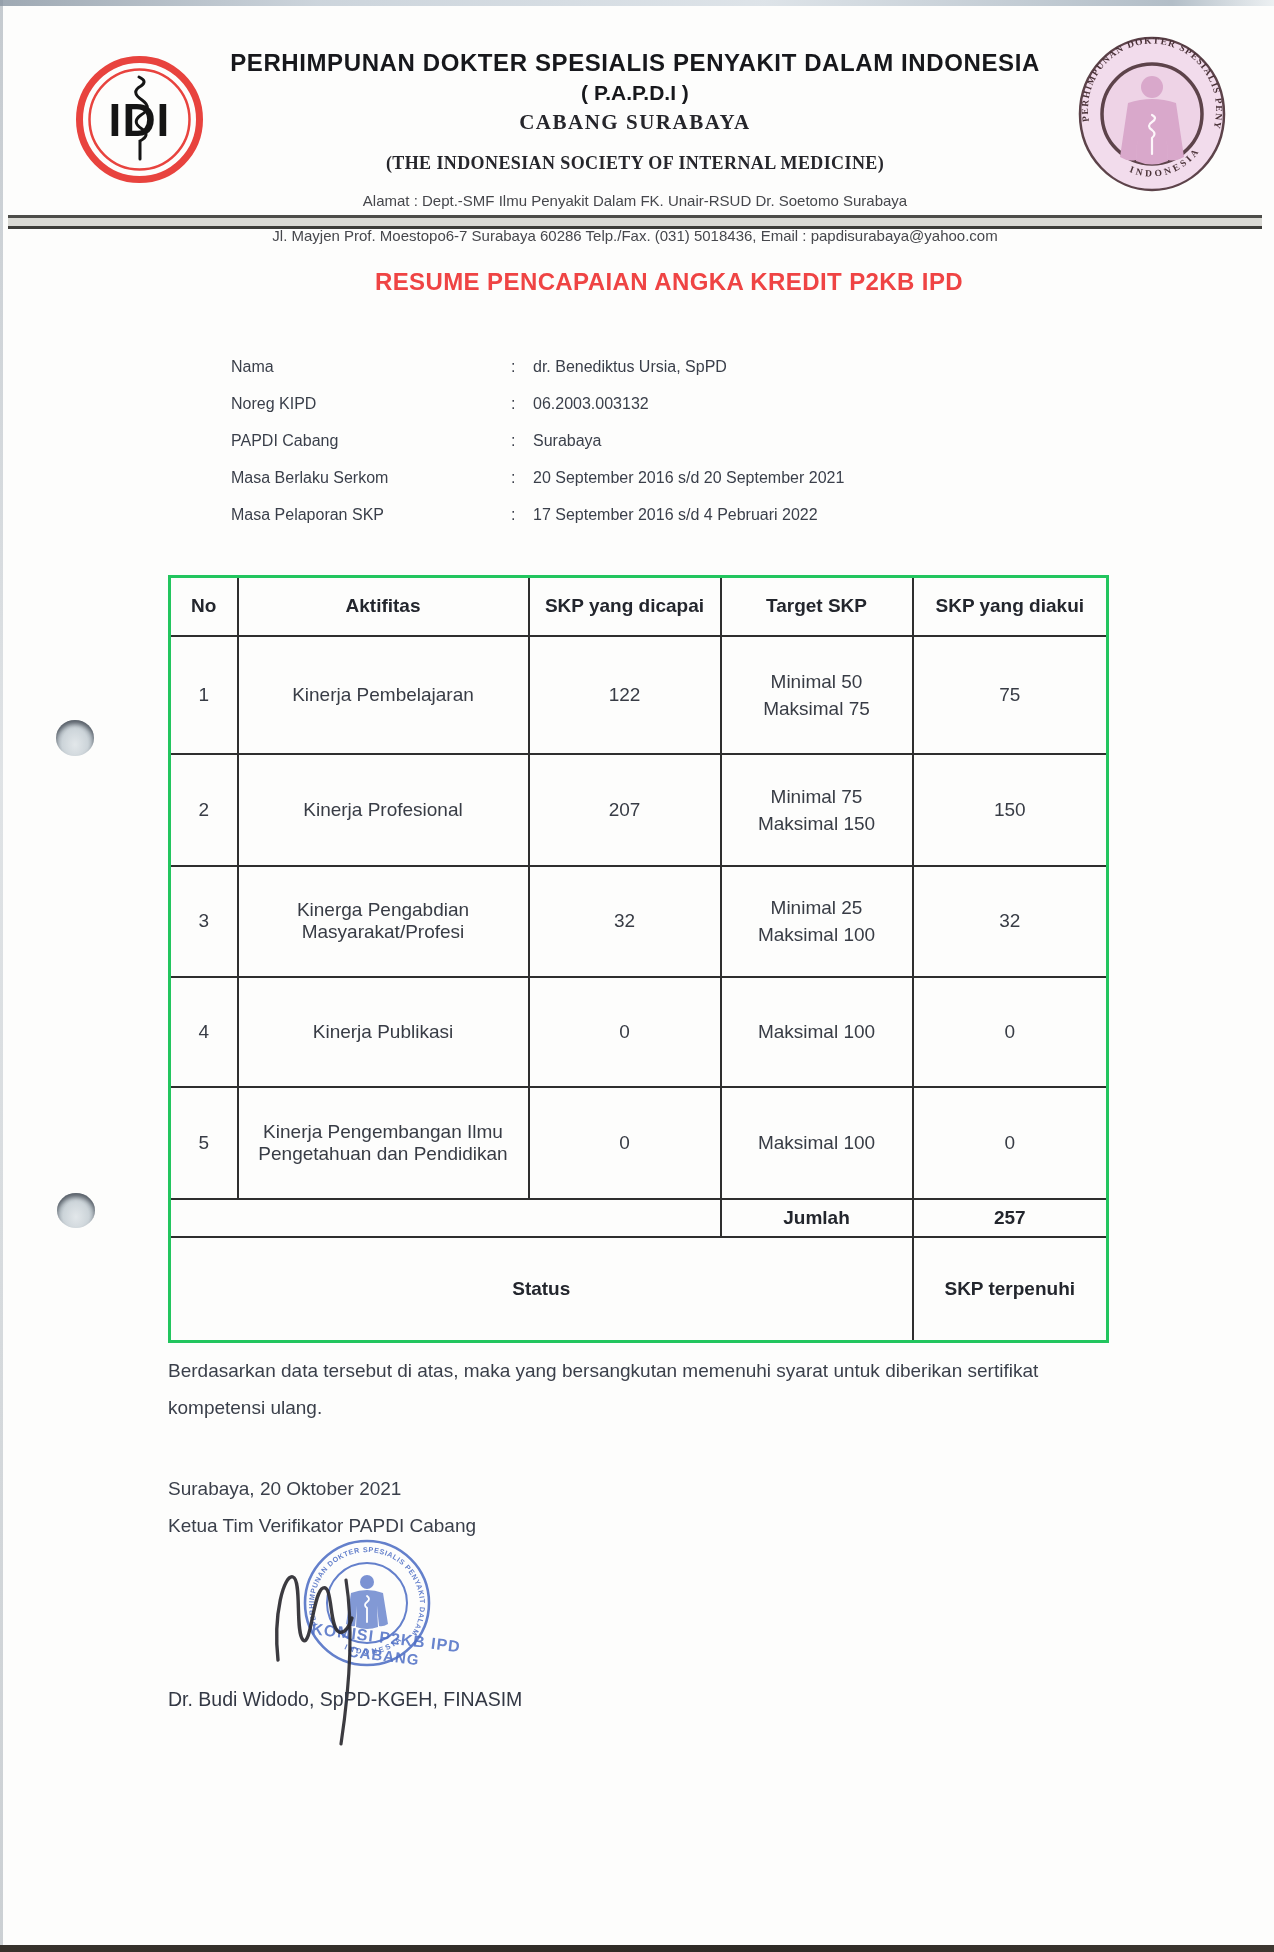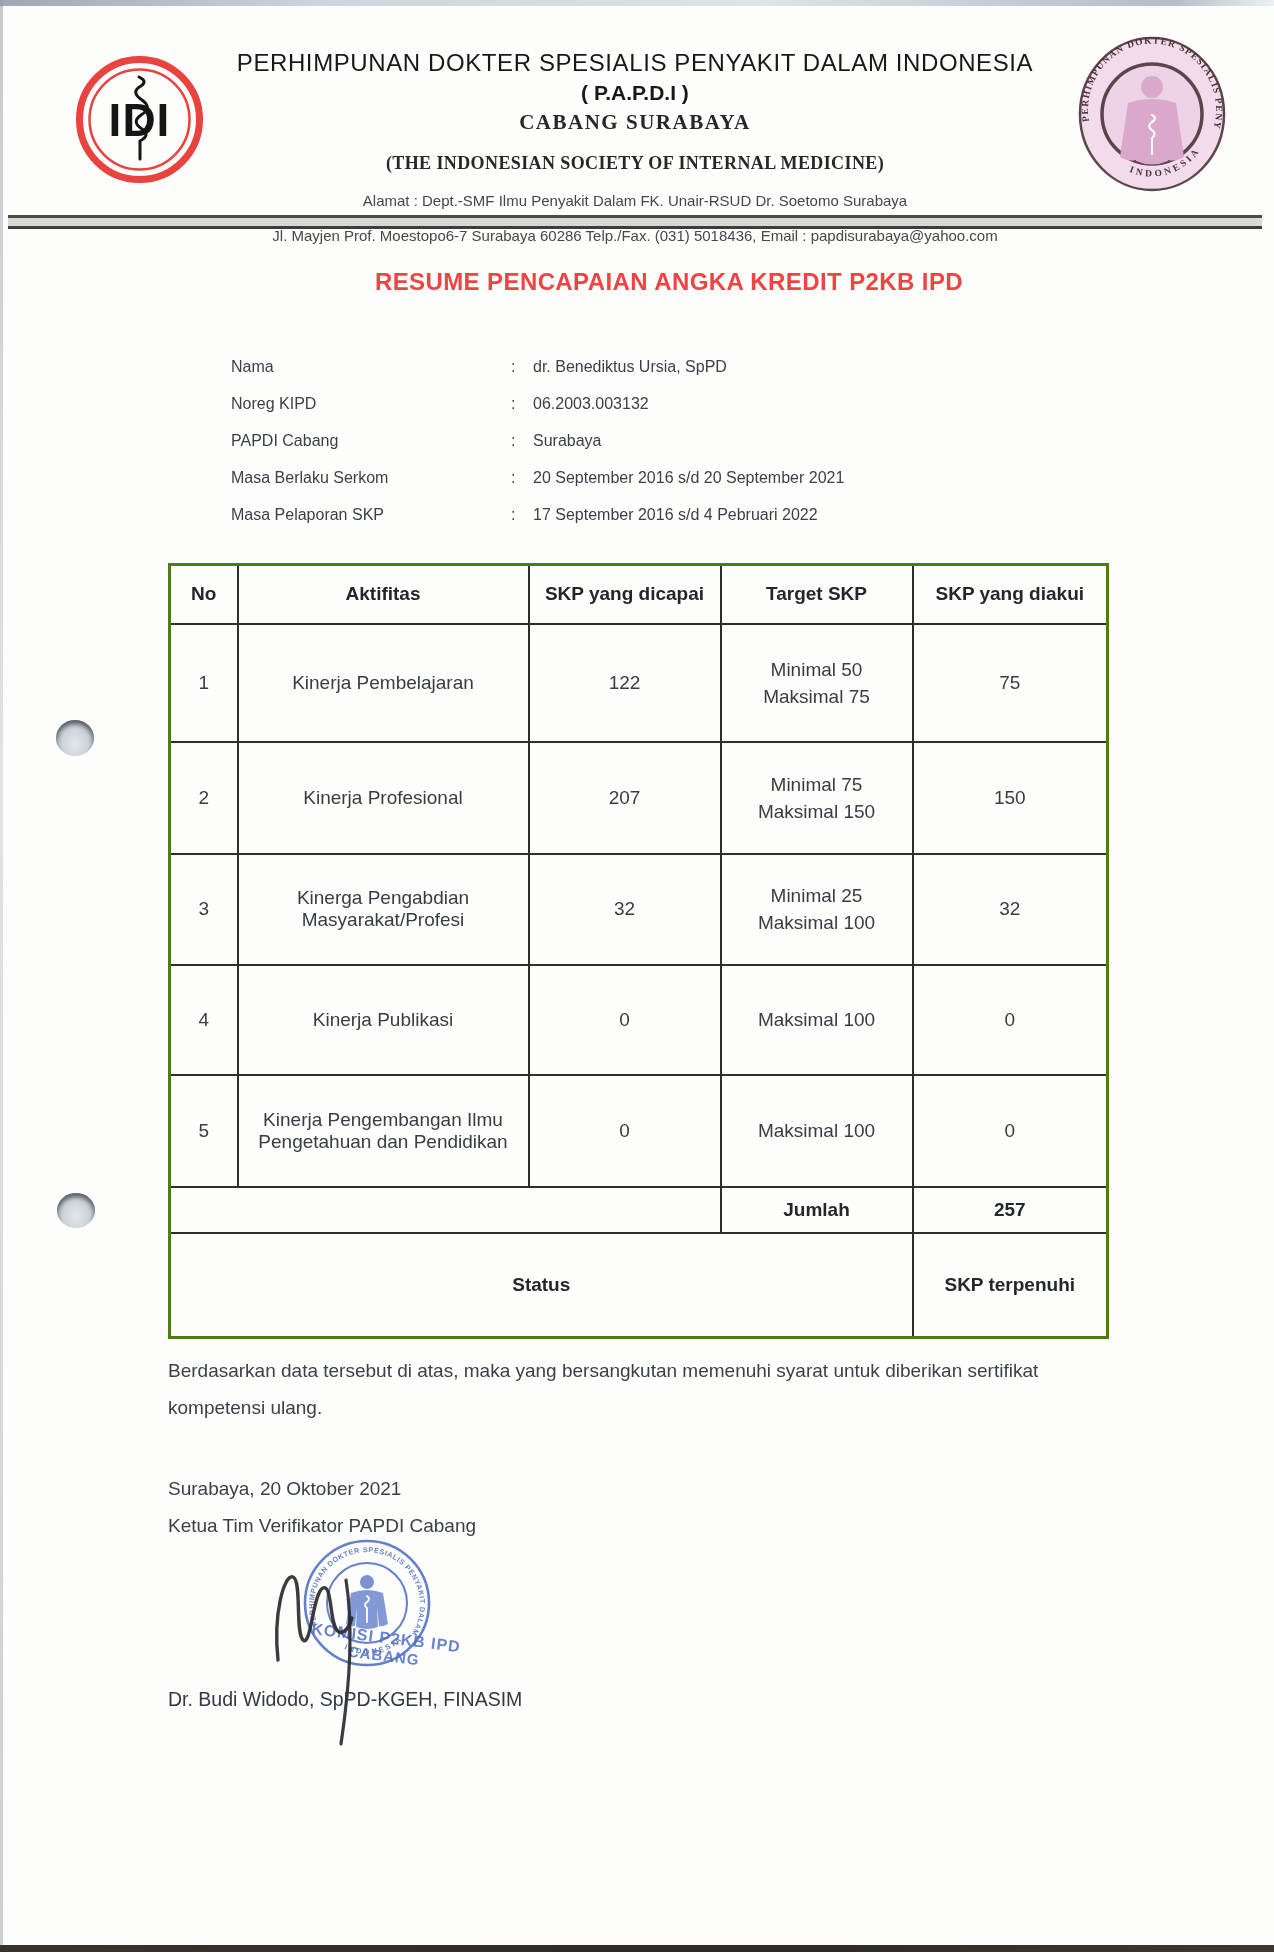--- a/index.html
+++ b/index.html
@@ -11,42 +11,42 @@
   
   .edge-top{position:absolute;top:0;left:0;right:0;height:6px;
     background:linear-gradient(to right,#7f8d9b,#bcc7d1 25%,#d3dbe2 60%,#9aa9b6 92%,#e7ecef);opacity:.75;}
   .edge-bottom{position:absolute;bottom:0;left:0;right:0;height:7px;
     background:linear-gradient(to right,#37322c,#2e2a25 60%,#3d3730);}
   .edge-left{position:absolute;top:0;bottom:0;left:0;width:3px;
     background:linear-gradient(#8d98a3,#c2c9cf 40%,#9aa3ab);opacity:.5;}
 
   
   .header-text{position:absolute;left:185px;top:48px;width:900px;text-align:center;}
-  .org1{font-size:24px;font-weight:normal;color:#17181c;letter-spacing:.6px;line-height:30px;}
+  .org1{font-size:24px;font-weight:bold;color:#17181c;letter-spacing:.6px;line-height:30px;}
   .org2{font-size:21px;font-weight:bold;color:#17181c;margin-top:2px;line-height:26px;}
   .org3{font-family:"Liberation Serif",serif;font-size:21px;font-weight:bold;color:#26262b;letter-spacing:1.5px;margin-top:3px;line-height:26px;}
   .org4{font-family:"Liberation Serif",serif;font-size:18px;font-weight:bold;color:#26262b;letter-spacing:.4px;margin-top:17px;line-height:23px;}
   .addr{font-size:15px;color:#46474c;margin-top:16px;line-height:19px;}
   .rule{position:absolute;left:8px;right:12px;top:215px;height:8px;
     border-top:3px solid #4c4c49;border-bottom:3px solid #3c3c39;background:#d9d9d4;}
 
   .doc-title{position:absolute;left:0;width:100%;top:268px;text-align:center;
     font-size:24px;font-weight:bold;color:#ef4444;letter-spacing:.4px;padding-left:32px;}
 
   
   .info{position:absolute;left:231px;top:358px;font-size:16px;color:#3a3f4a;}
   .info-row{display:flex;height:37px;align-items:flex-start;}
   .info-label{width:280px;}
   .info-colon{width:22px;}
 
   
   table.skp{position:absolute;left:168px;top:563px;width:938px;border-collapse:collapse;
     table-layout:fixed;font-size:19px;color:#383c45;}
   table.skp td,table.skp th{border:2px solid #2e2e2e;text-align:center;vertical-align:middle;padding:2px 8px;}
-  table.skp{border:3px solid #4d7c0f;}
+  table.skp{border:3px solid #22c55e;margin-top:12px;}
   table.skp th{font-size:19px;color:#23262d;}
   .b{font-weight:bold;color:#23262d;}
   .tline{display:block;line-height:27px;}
 
   .conclusion{position:absolute;left:168px;top:1352px;width:952px;
     font-size:19px;line-height:37px;color:#3a3f4a;}
 
   
   .place-date{position:absolute;left:168px;top:1478px;font-size:19px;color:#3a3f4a;}
   .sign-role{position:absolute;left:168px;top:1515px;font-size:19px;color:#3a3f4a;}
@@ -200,21 +200,21 @@
     </tr>
     <tr style="height:112px">
       <td>5</td>
       <td>Kinerja Pengembangan Ilmu Pengetahuan dan Pendidikan</td>
       <td>0</td>
       <td>
         <span class="tline">Maksimal 100</span>
       </td>
       <td>0</td>
     </tr>
-    <tr style="height:46px">
+    <tr style="height:38px">
       <td colspan="3"></td>
       <td class="b">Jumlah</td>
       <td class="b">257</td>
     </tr>
     <tr style="height:105px">
       <td colspan="4" class="b">Status</td>
       <td class="b">SKP terpenuhi</td>
     </tr>
   </tbody>
     </table>

